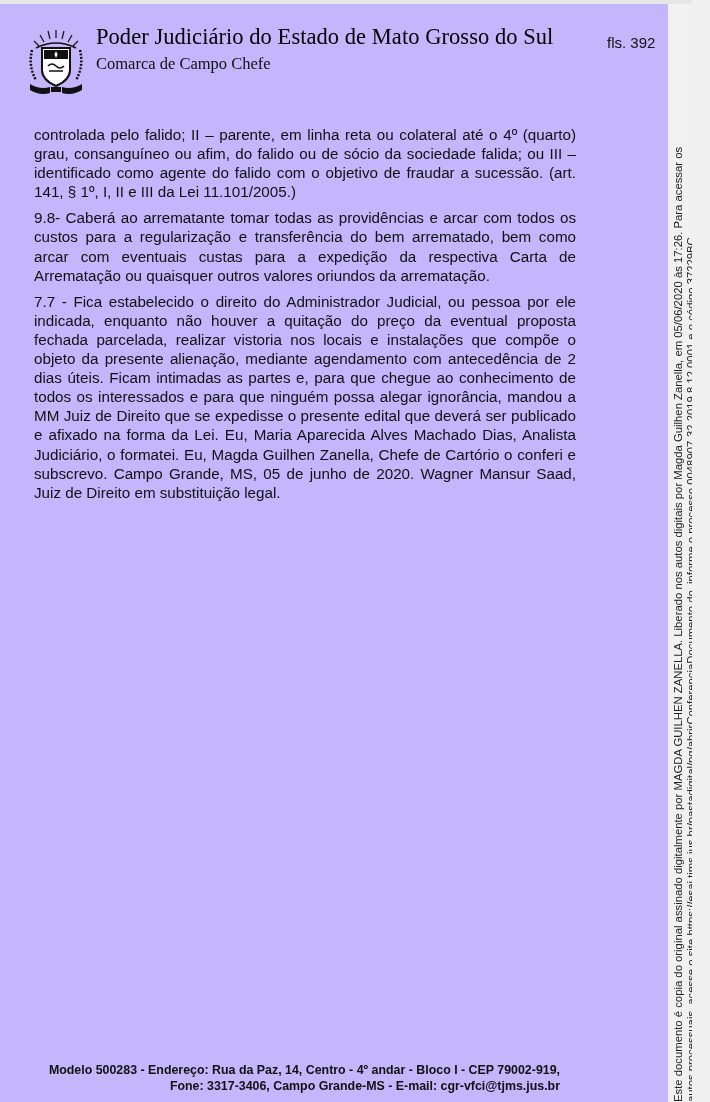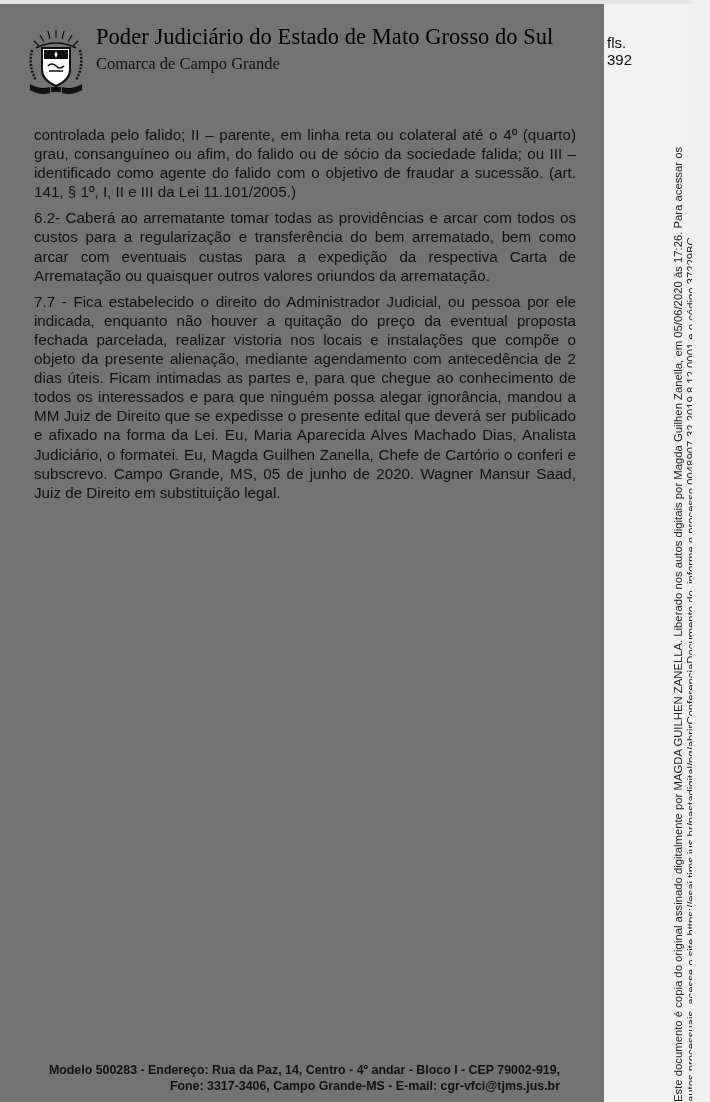--- a/index.html
+++ b/index.html
@@ -1,22 +1,22 @@
 <!DOCTYPE html>
 <html><head>
 <meta charset="utf-8">
 <style>
   html, body { margin: 0; padding: 0; }
   body {
     width: 710px; height: 1102px; position: relative; overflow: hidden;
     background: #f1f1f1;
   }
   .page {
-    position: absolute; left: 0; top: 4px; width: 604px; height: 1098px;
-    background: #737373;
+    position: absolute; left: 0; top: 4px; width: 668px; height: 1098px;
+    background: #c4b5fd;
   }
   .topstrip { position: absolute; left: 0; top: 0; width: 692px; height: 4px; background: #e6e6e6; }
   .rightstrip { position: absolute; left: 692px; top: 0; width: 18px; height: 1102px; background: #f0f0f0; }
 
   .logo { position: absolute; left: 24px; top: 22px; width: 64px; height: 72px; }
 
   .hdr-title {
     position: absolute; left: 96px; top: 20px;
     font-family: "Liberation Serif", serif; font-size: 22.5px; color: #000;
     white-space: nowrap; letter-spacing: 0.05px;
@@ -69,26 +69,26 @@
     <path d="M18 22 L46 22 L46 44 Q46 54 32 60 Q18 54 18 44 Z" fill="#fff" stroke="#111" stroke-width="2"></path>
     <rect x="20" y="24" width="24" height="9" fill="#111"></rect>
     <path d="M32 25 L33.5 28.5 L32 32 L30.5 28.5 Z" fill="#fff"></path>
     <path d="M24 40 Q28 36 32 40 Q36 44 40 40 M25 45 L39 45" stroke="#111" stroke-width="1.6" fill="none"></path>
     <path d="M6 58 Q16 64 26 61 L26 67 Q16 70 6 64 Z" fill="#111"></path>
     <path d="M58 58 Q48 64 38 61 L38 67 Q48 70 58 64 Z" fill="#111"></path>
     <rect x="27" y="61" width="10" height="5" fill="#111"></rect>
   </svg>
 
   <div class="hdr-title">Poder Judiciário do Estado de Mato Grosso do Sul</div>
-  <div class="hdr-sub l1">Comarca de Campo Grande</div>
+  <div class="hdr-sub l1">Comarca de Campo Chefe</div>
   <div class="fls">fls. 392</div>
 
   <div class="body-text">
     <p>controlada pelo falido; II – parente, em linha reta ou colateral até o 4º (quarto) grau, consanguíneo ou afim, do falido ou de sócio da sociedade falida; ou III – identificado como agente do falido com o objetivo de fraudar a sucessão. (art. 141, § 1º, I, II e III da Lei 11.101/2005.)</p>
-    <p>6.2- Caberá ao arrematante tomar todas as providências e arcar com todos os custos para a regularização e transferência do bem arrematado, bem como arcar com eventuais custas para a expedição da respectiva Carta de Arrematação ou quaisquer outros valores oriundos da arrematação.</p>
+    <p>9.8- Caberá ao arrematante tomar todas as providências e arcar com todos os custos para a regularização e transferência do bem arrematado, bem como arcar com eventuais custas para a expedição da respectiva Carta de Arrematação ou quaisquer outros valores oriundos da arrematação.</p>
     <p>7.7 - Fica estabelecido o direito do Administrador Judicial, ou pessoa por ele indicada, enquanto não houver a quitação do preço da eventual proposta fechada parcelada, realizar vistoria nos locais e instalações que compõe o objeto da presente alienação, mediante agendamento com antecedência de 2 dias úteis. Ficam intimadas as partes e, para que chegue ao conhecimento de todos os interessados e para que ninguém possa alegar ignorância, mandou a MM Juiz de Direito que se expedisse o presente edital que deverá ser publicado e afixado na forma da Lei. Eu, Maria Aparecida Alves Machado Dias, Analista Judiciário, o formatei. Eu, Magda Guilhen Zanella, Chefe de Cartório o conferi e subscrevo. Campo Grande, MS, 05 de junho de 2020. Wagner Mansur Saad, Juiz de Direito em substituição legal.</p>
   </div>
 
   <div class="footer">
     <div class="l1">Modelo 500283 - Endereço: Rua da Paz, 14, Centro - 4º andar - Bloco I - CEP 79002-919,</div>
     <div class="l2">Fone: 3317-3406, Campo Grande-MS - E-mail: cgr-vfci@tjms.jus.br</div>
   </div>
 
   <div class="side">
     <div>Este documento é copia do original assinado digitalmente por MAGDA GUILHEN ZANELLA. Liberado nos autos digitais por Magda Guilhen Zanella, em 05/06/2020 às 17:26. Para acessar os</div>

